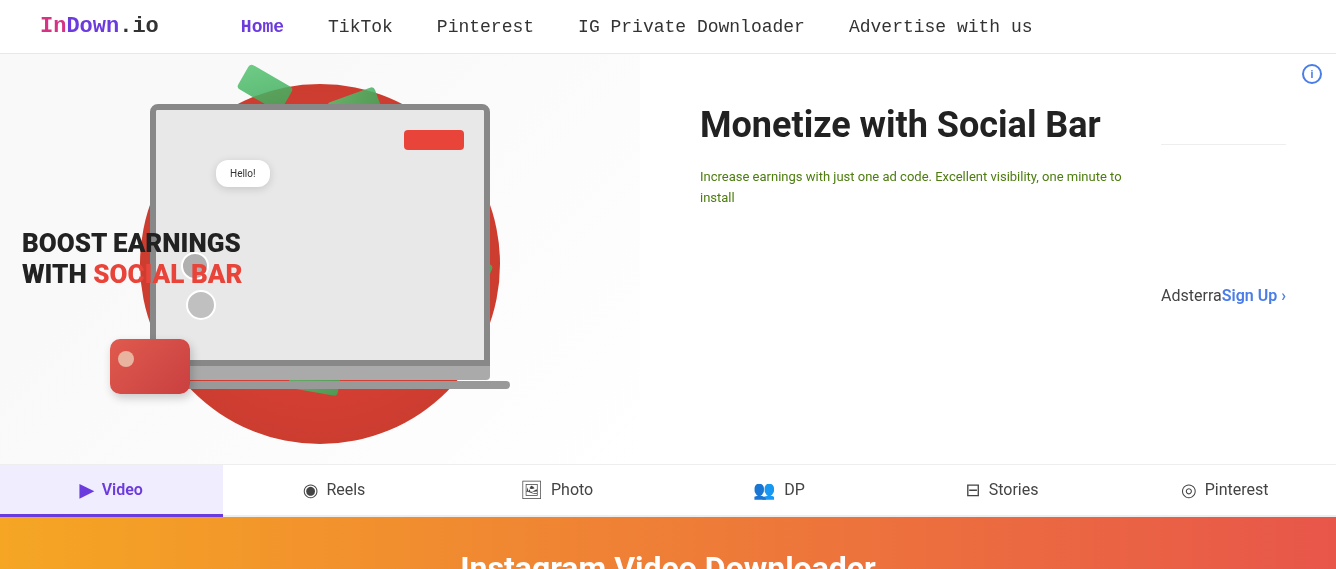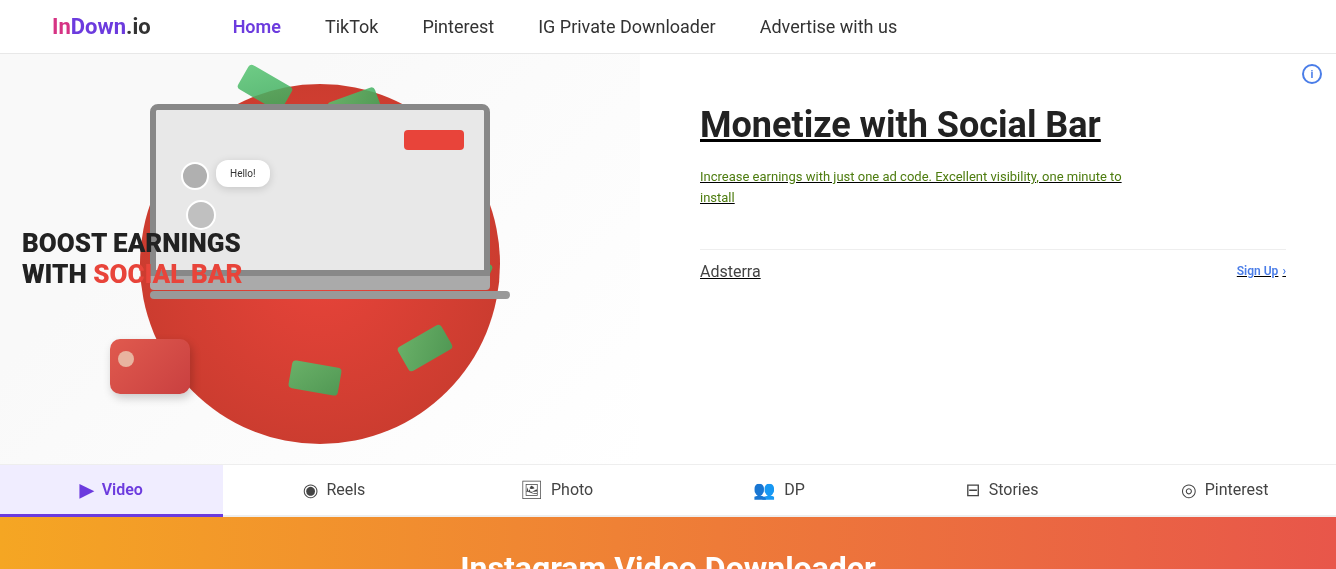--- a/index.html
+++ b/index.html
@@ -2,24 +2,25 @@
 <html><head>
   <meta charset="utf-8">
   <style>
     * { margin: 0; padding: 0; box-sizing: border-box; }
     body { font-family: -apple-system, BlinkMacSystemFont, 'Segoe UI', Roboto, sans-serif; background: #fff; width: 1336px; overflow-x: hidden; }
 
     
     .header {
       display: flex;
       align-items: center;
-      padding: 0 52px;
+      padding: 0 40px;
       height: 54px;
       border-bottom: 1px solid #e8e8e8;
       background: #fff;
+      font-family: Liberation Mono, monospace;
     }
     .logo {
       font-size: 22px;
       font-weight: 700;
       margin-right: 60px;
       text-decoration: none;
       color: #333;
       flex-shrink: 0;
     }
     .logo-in { color: #d63384; }
@@ -94,21 +95,21 @@
     
     .laptop {
       position: absolute;
       top: 50px;
       left: 150px;
       width: 380px;
       height: 260px;
     }
     .laptop-screen {
       width: 340px;
-      height: 172px;
+      height: 262px;
       background: #d0d0d0;
       border-radius: 8px 8px 0 0;
       border: 6px solid #888;
       overflow: hidden;
       position: relative;
     }
     .laptop-screen-inner {
       background: #e8e8e8;
       width: 100%;
       height: 100%;
@@ -182,22 +183,22 @@
       text-transform: uppercase;
     }
     .boost-text .highlight {
       color: #e8443a;
     }
 
     .ad-right {
       flex: 1;
       padding: 50px 50px 30px 60px;
       display: flex;
-      flex-direction: column;
-      text-decoration: underline;
+      flex-direction: row;
+      justify-content: space-between;
     }
     .ad-title {
       font-size: 36px;
       font-weight: 700;
       color: #222;
       margin-bottom: 20px;
       line-height: 1.2;
     }
     .ad-desc {
       font-size: 13px;
@@ -212,21 +213,21 @@
       border-top: 1px solid #eee;
       padding-top: 12px;
       margin-top: 40px;
     }
     .ad-brand {
       font-size: 16px;
       color: #444;
     }
     .ad-signup {
       color: #4a7de8;
-      font-size: 12px;
+      font-size: 16px;
       font-weight: 600;
       cursor: pointer;
       display: flex;
       align-items: center;
       gap: 4px;
       text-decoration: none;
     }
     .info-icon {
       position: absolute;
       top: 10px;

